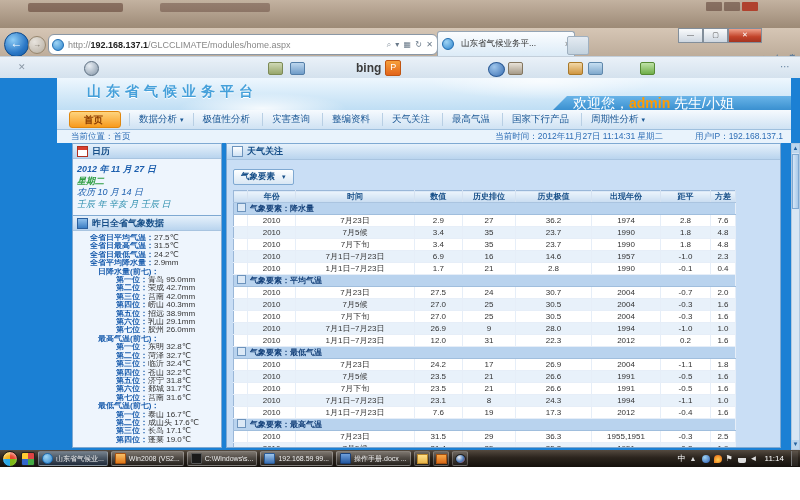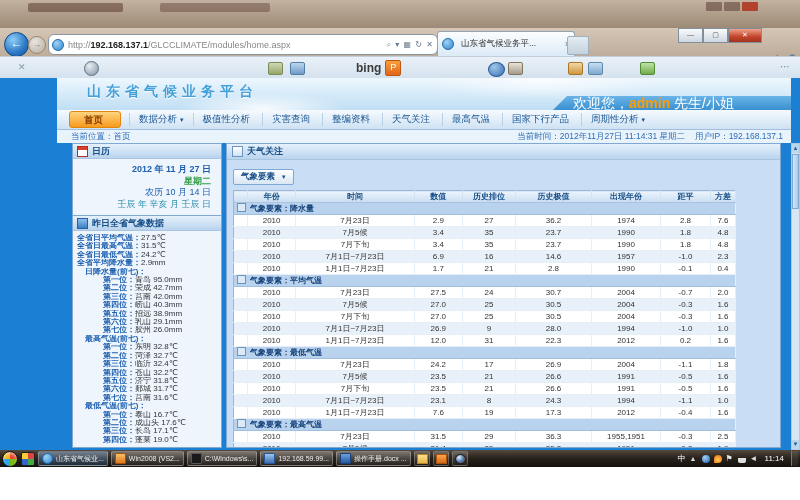--- a/index.html
+++ b/index.html
@@ -79,37 +79,37 @@
     background:linear-gradient(#f6fafe,#cfe2f3);border-bottom:1px solid #9fc0de;
     font-size:9.5px;color:#1a5795;padding-left:12px;box-sizing:border-box;list-style:none;margin:0;}
   .nav li{padding:0 9px;display:flex;align-items:center;gap:3px;white-space:nowrap;}
   .nav li + li{border-left:1px solid #b8cfe4;}
   .nav li.active{background:linear-gradient(#fed47f,#f79a1d);border:1px solid #e0870e;border-radius:3px;
     color:#8a3c00;font-weight:bold;padding:1px 14px;margin-right:8px;height:13px;line-height:13px;}
   .nav .arr{font-size:7px;}
   .crumb{position:absolute;top:52px;left:0;right:0;height:13px;background:#e9f3fc;
     display:flex;justify-content:space-between;font-size:8.5px;color:#2d6db5;line-height:13px;
     padding:0 8px 0 14px;box-sizing:border-box;}
-  .crumb .rt{display:flex;gap:10px;}
+  .crumb .rt{display:flex;gap:32px;}
   .body{position:absolute;top:65px;left:0;right:0;bottom:0;}
   
   .sidebar{position:absolute;left:15px;top:0;width:150px;bottom:2px;}
   .spanel{position:absolute;left:0;right:0;border:1px solid #7fa9d2;background:#eef5fd;box-sizing:border-box;}
   .spanel.p1{top:0;height:84px;}
   .spanel.p2{top:72px;bottom:0;overflow:hidden;}
   .sphead{height:14px;background:linear-gradient(#e6f1fb,#b9d4ee);border-bottom:1px solid #a8c4e0;
     display:flex;align-items:center;font-size:9px;font-weight:bold;color:#174f88;padding-left:4px;gap:4px;}
   .ico-cal{width:9px;height:9px;background:linear-gradient(#d84030 0 3px,#fff 3px);border:1px solid #b03020;flex:none;}
   .ico-data{width:9px;height:9px;background:linear-gradient(#8fc0ec,#3a7ec4);border:1px solid #2a5f9e;flex:none;}
-  .cal-body{padding:5px 10px 0 4px;text-align:right;font-size:9px;line-height:11.5px;}
+  .cal-body{padding:5px 10px 0 4px;font-size:9px;line-height:11.5px;font-style:italic;}
   .c-blue{color:#1d5fae;font-weight:bold;}
   .c-green{color:#2f9e43;font-weight:bold;}
   .c-blue2{color:#1d5fae;}
   .c-teal{color:#2e8fae;}
-  .ydata{padding:3px 1px 0 4px;font-size:8px;line-height:8.4px;}
+  .ydata{padding:3px 1px 0 17px;font-size:8px;line-height:8.4px;}
   .sline{white-space:nowrap;overflow:hidden;}
   .slabel{color:#1d5fae;font-weight:bold;}
   .sval{color:#333;}
   .ind1{padding-left:26px;}
   .sec{padding-left:8px;}
   
   .mpanel{position:absolute;left:169px;top:0;right:10px;bottom:2px;border:1px solid #7fa9d2;
     background:#c9def5;overflow:hidden;box-sizing:border-box;}
   .mphead{height:15px;background:linear-gradient(#e6f1fb,#b9d4ee);border-bottom:1px solid #a8c4e0;
     display:flex;align-items:center;font-size:9px;font-weight:bold;color:#174f88;padding-left:5px;gap:4px;}

